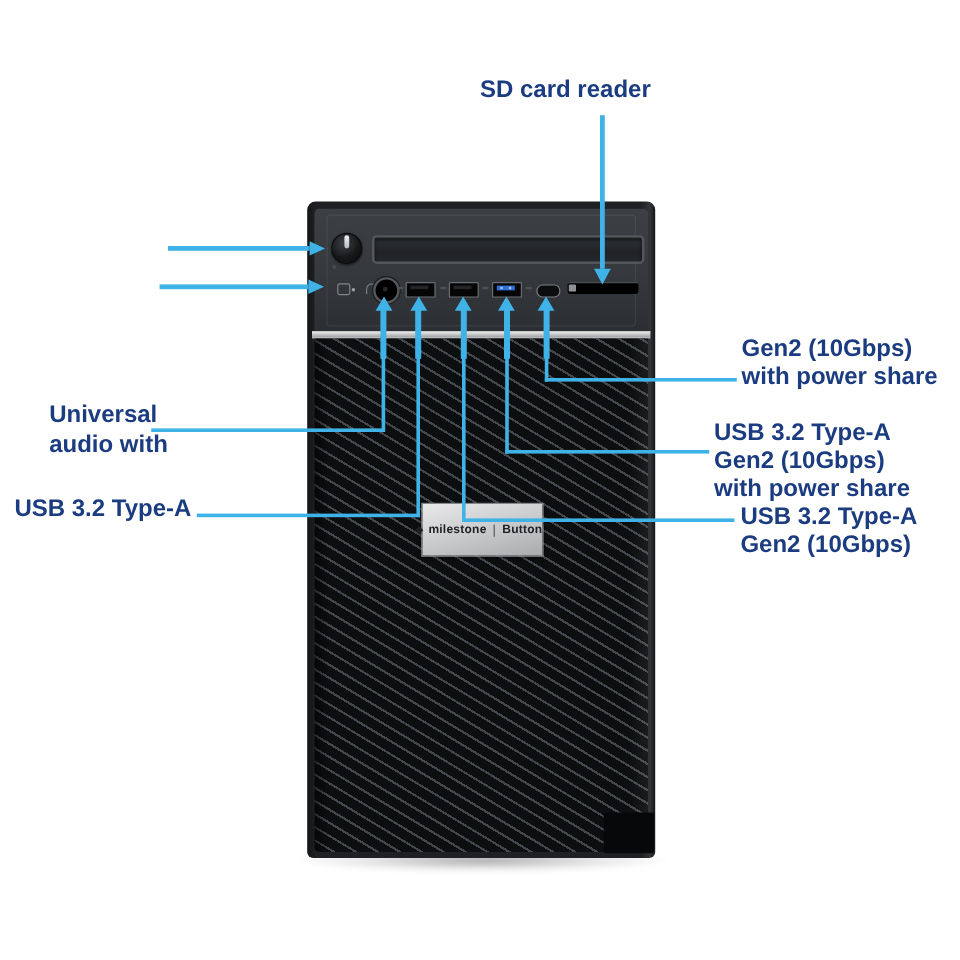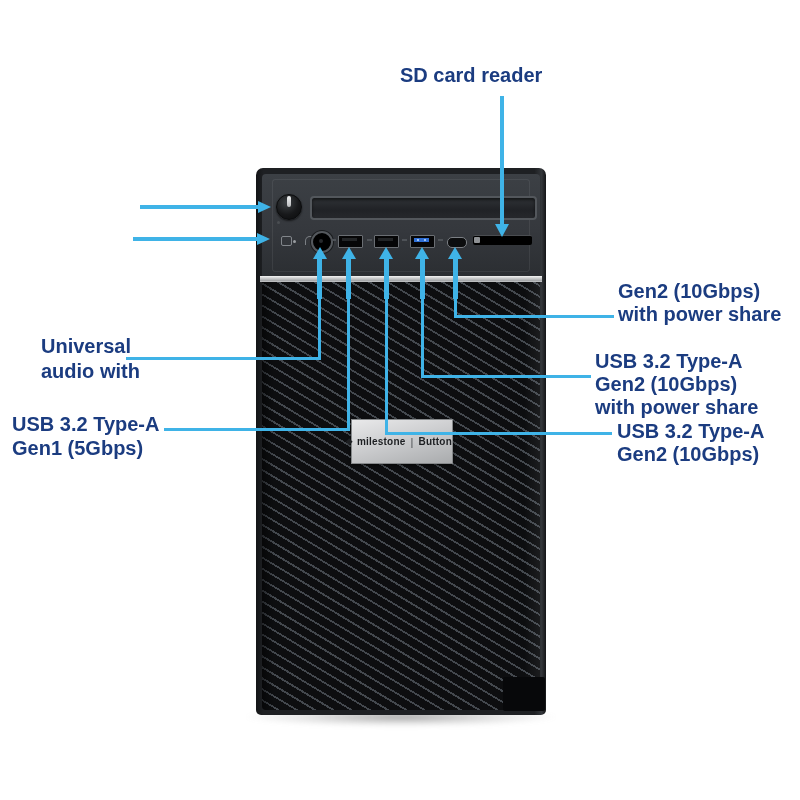--- a/index.html
+++ b/index.html
@@ -216,21 +216,20 @@
 
 
 
   <div class="callout lbl-audio">
     <div>Universal</div>
     <div>audio with</div>
   </div>
 
   <div class="callout lbl-usb1">
     <div>USB 3.2 Type-A</div>
-    <div>Gen1 (5Gbps)</div>
   </div>
 
   <div class="callout lbl-typec">
     <div>Gen2 (10Gbps)</div>
     <div>with power share</div>
   </div>
 
   <div class="callout lbl-gen2ps">
     <div>USB 3.2 Type-A</div>
     <div>Gen2 (10Gbps)</div>

